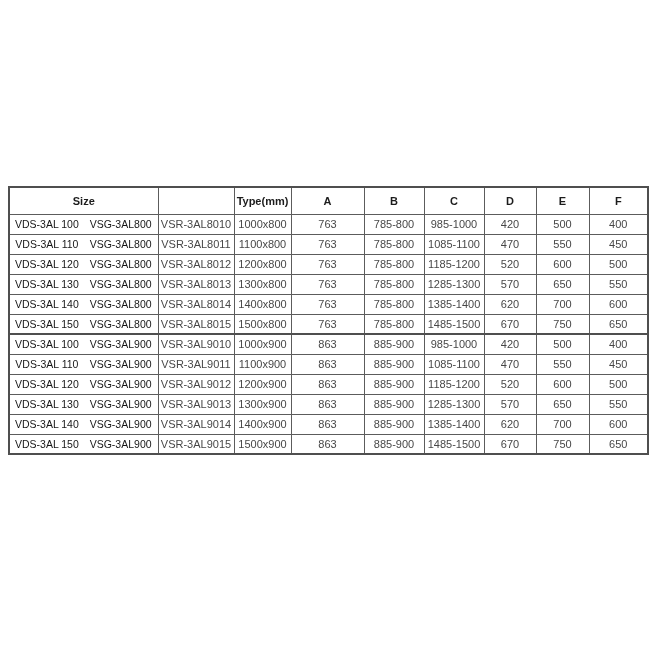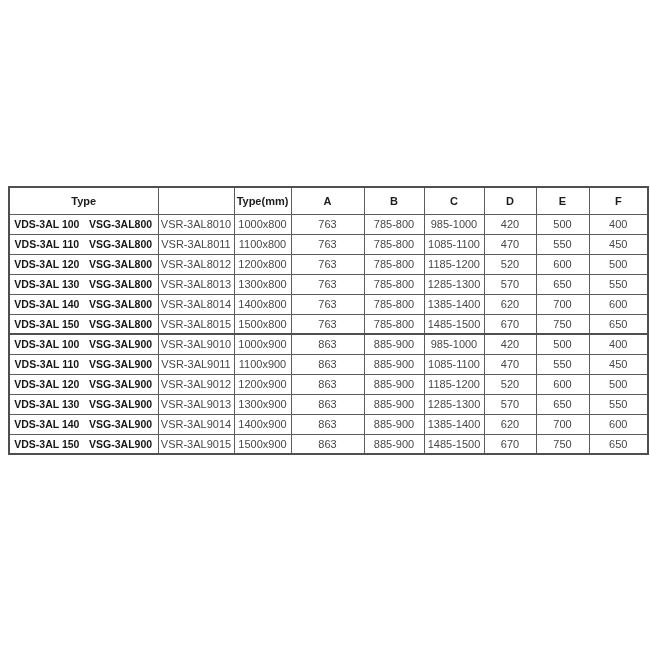--- a/index.html
+++ b/index.html
@@ -44,21 +44,21 @@
     color: #474747;
   }
   .type-cell .type-inner {
     display: flex;
     width: 100%;
     align-items: center;
   }
   .type-cell .type-inner span {
     flex: 1;
     font-size: 10.5px;
-    font-weight: bold;
+    font-weight: normal;
     color: #161616;
   }
   tbody tr.section-start td { border-top: 2px solid #4f4f4f; }
 </style>
 </head>
 <body>
 
 <div class="page">
   <table class="spec">
     <colgroup>
@@ -67,21 +67,21 @@
         <col style="width:57px">
       <col style="width:73px">
         <col style="width:60px">
         <col style="width:60px">
       <col style="width:52px">
         <col style="width:53px">
         <col style="width:59px">
     </colgroup>
     <thead>
       <tr>
-        <th>Type</th>
+        <th>Size</th>
         <th></th>
         <th>Type(mm)</th>
         <th>A</th>
         <th>B</th>
         <th>C</th>
         <th>D</th>
         <th>E</th>
         <th>F</th>
       </tr>
     </thead>

